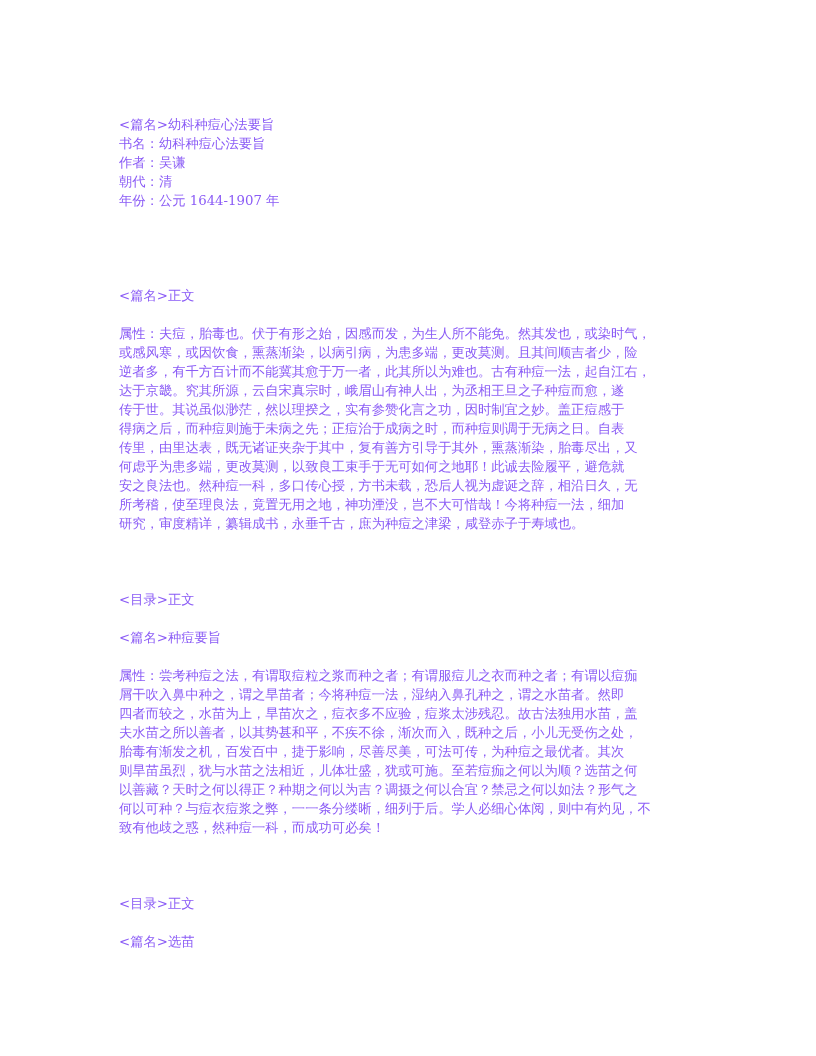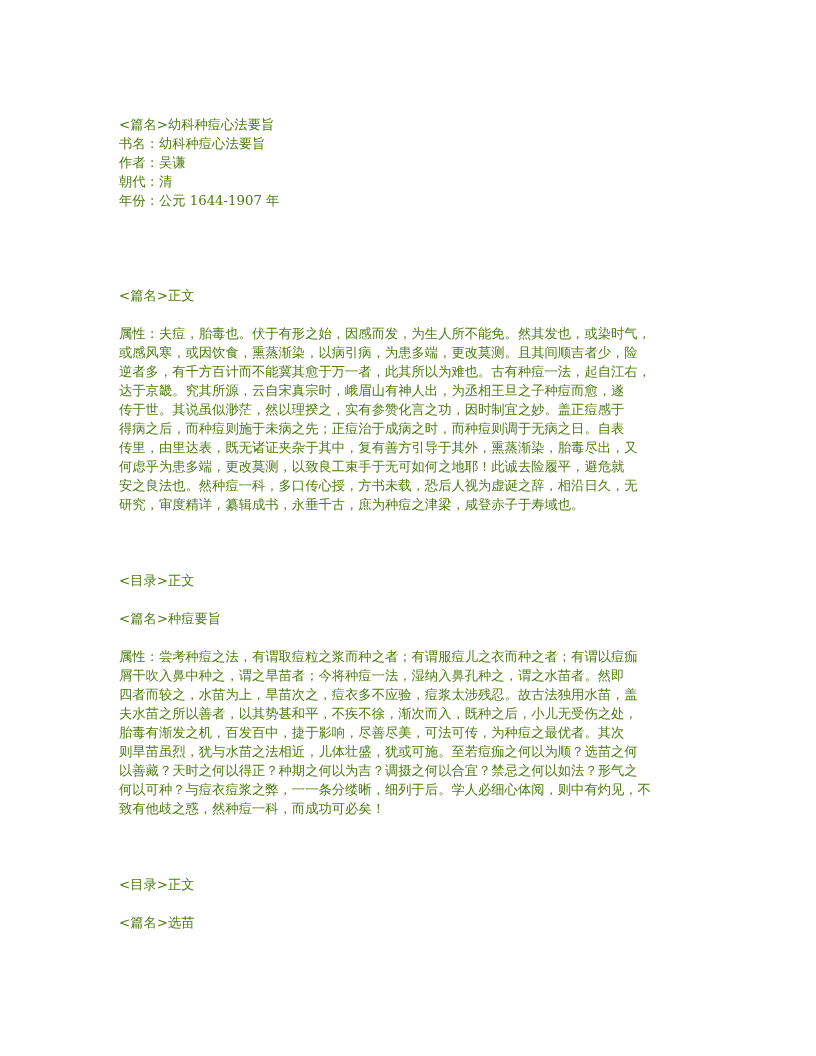--- a/index.html
+++ b/index.html
@@ -1,19 +1,19 @@
 <!DOCTYPE html>
 <html><head>
 <meta charset="utf-8">
 <style>
   html, body { margin: 0; padding: 0; background: #ffffff; }
   body { width: 816px; height: 1056px; position: relative; overflow: hidden; }
   .page { position: absolute; left: 119px; top: 115px; width: 600px;
     font-family: "DejaVu Serif", "Liberation Serif", serif; font-size: 13.3px;
-    color: #4d7c0f; line-height: 19px; }
+    color: #8b5cf6; line-height: 19px; }
   .line { white-space: nowrap; height: 19px; }
   .gap-lg { height: 57px; }
   .gap-md { height: 57px; }
   .gap-sm { height: 19px; }
   .para .line { letter-spacing: 0px; }
 </style>
 </head>
 <body>
 
 <div class="page">
@@ -34,20 +34,21 @@
     <div class="para">
       <div class="line">属性：夫痘，胎毒也。伏于有形之始，因感而发，为生人所不能免。然其发也，或染时气，</div>
       <div class="line">或感风寒，或因饮食，熏蒸渐染，以病引病，为患多端，更改莫测。且其间顺吉者少，险</div>
       <div class="line">逆者多，有千方百计而不能冀其愈于万一者，此其所以为难也。古有种痘一法，起自江右，</div>
       <div class="line">达于京畿。究其所源，云自宋真宗时，峨眉山有神人出，为丞相王旦之子种痘而愈，遂</div>
       <div class="line">传于世。其说虽似渺茫，然以理揆之，实有参赞化言之功，因时制宜之妙。盖正痘感于</div>
       <div class="line">得病之后，而种痘则施于未病之先；正痘治于成病之时，而种痘则调于无病之日。自表</div>
       <div class="line">传里，由里达表，既无诸证夹杂于其中，复有善方引导于其外，熏蒸渐染，胎毒尽出，又</div>
       <div class="line">何虑乎为患多端，更改莫测，以致良工束手于无可如何之地耶！此诚去险履平，避危就</div>
       <div class="line">安之良法也。然种痘一科，多口传心授，方书未载，恐后人视为虚诞之辞，相沿日久，无</div>
+      <div class="line">所考稽，使至理良法，竟置无用之地，神功湮没，岂不大可惜哉！今将种痘一法，细加</div>
       <div class="line">研究，审度精详，纂辑成书，永垂千古，庶为种痘之津梁，咸登赤子于寿域也。</div>
     </div>
   </div>
 
   <div class="gap-md"></div>
 
   <div>
     <div class="line">&lt;目录&gt;正文</div>
     <div class="gap-sm"></div>
     <div class="line">&lt;篇名&gt;种痘要旨</div>

